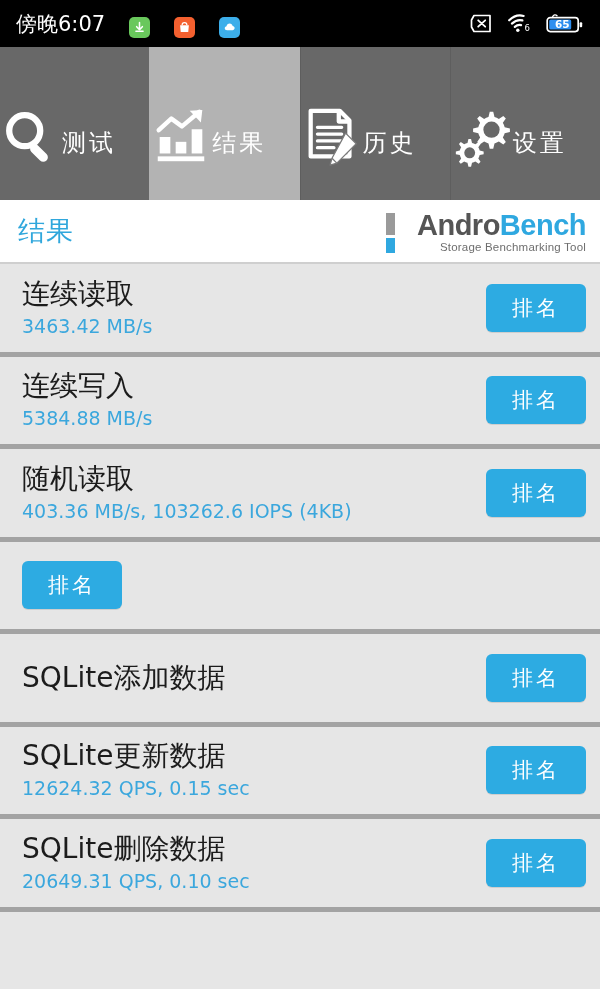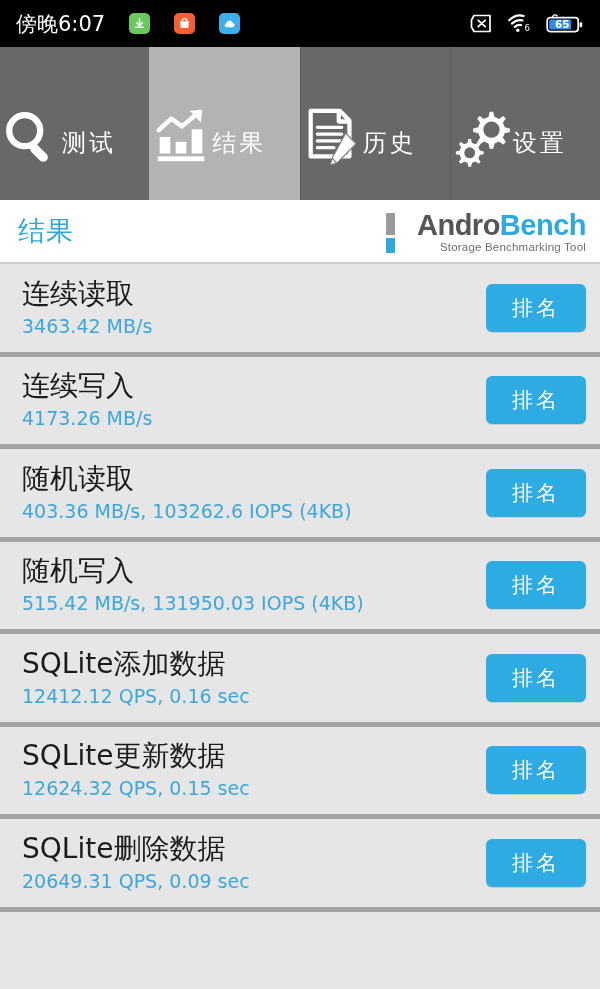--- a/index.html
+++ b/index.html
@@ -29,21 +29,21 @@
     background: #000000;
     color: #ffffff;
     display: flex;
     align-items: center;
     padding: 0 16px;
     box-sizing: border-box;
     flex: 0 0 auto;
   }
   .status-left {
     display: flex;
-    align-items: center;
+    align-items: flex-end;
     gap: 24px;
   }
   .status-time {
     font-size: 21px;
     letter-spacing: 0px;
     color: #ffffff;
     font-family: "DejaVu Sans", "Liberation Sans", sans-serif;
   }
   .status-spacer { flex: 1 1 auto; }
   .status-right {
@@ -355,61 +355,56 @@
       <div class="row-texts">
         <div class="row-title">连续读取</div>
         <div class="row-value">3463.42 MB/s</div>
       </div>
       <div class="rank-btn">排名</div>
     </div>
 
     <div class="result-row">
       <div class="row-texts">
         <div class="row-title">连续写入</div>
-        <div class="row-value">4173.26 MB/s</div>
+        <div class="row-value">5384.88 MB/s</div>
       </div>
       <div class="rank-btn">排名</div>
     </div>
 
     <div class="result-row">
       <div class="row-texts">
         <div class="row-title">随机读取</div>
         <div class="row-value">403.36 MB/s, 103262.6 IOPS (4KB)</div>
       </div>
       <div class="rank-btn">排名</div>
     </div>
 
     <div class="result-row">
-      <div class="row-texts">
-        <div class="row-title">随机写入</div>
-        <div class="row-value">515.42 MB/s, 131950.03 IOPS (4KB)</div>
-      </div>
       <div class="rank-btn">排名</div>
     </div>
 
     <div class="result-row">
       <div class="row-texts">
         <div class="row-title">SQLite添加数据</div>
-        <div class="row-value">12412.12 QPS, 0.16 sec</div>
       </div>
       <div class="rank-btn">排名</div>
     </div>
 
     <div class="result-row">
       <div class="row-texts">
         <div class="row-title">SQLite更新数据</div>
         <div class="row-value">12624.32 QPS, 0.15 sec</div>
       </div>
       <div class="rank-btn">排名</div>
     </div>
 
     <div class="result-row">
       <div class="row-texts">
         <div class="row-title">SQLite删除数据</div>
-        <div class="row-value">20649.31 QPS, 0.09 sec</div>
+        <div class="row-value">20649.31 QPS, 0.10 sec</div>
       </div>
       <div class="rank-btn">排名</div>
     </div>
 
     <div class="list-tail"></div>
   </div>
 
 </div>
 
 </body></html>

